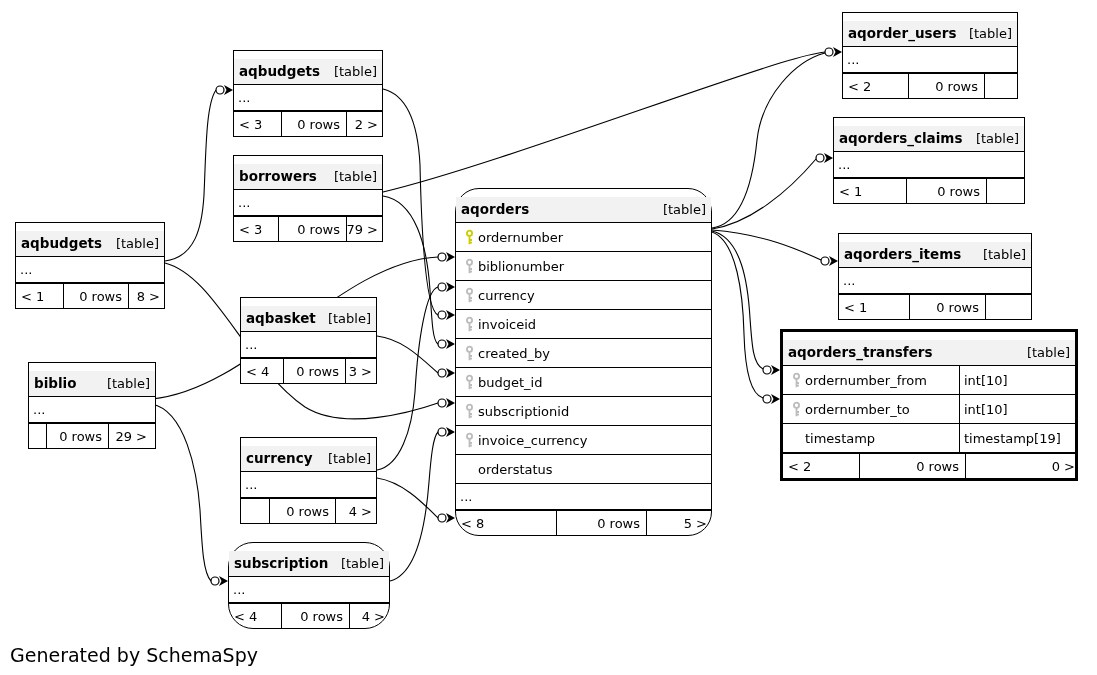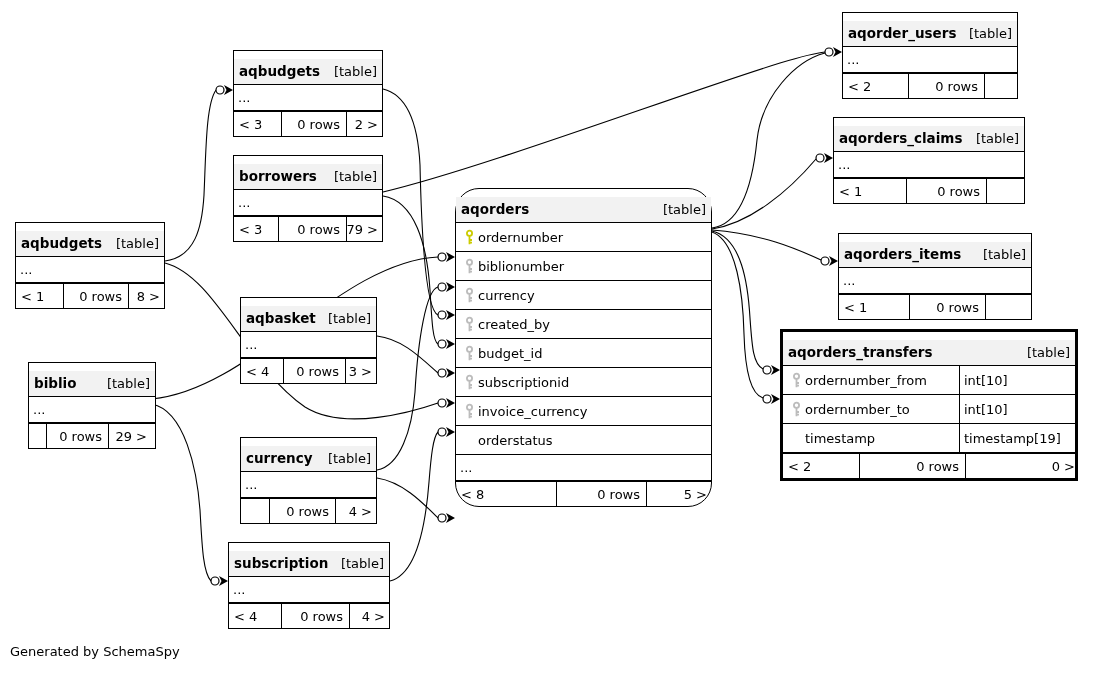--- a/index.html
+++ b/index.html
@@ -19,21 +19,21 @@
   .rspacer{width:22px;flex:0 0 22px;}
   .rlabel{white-space:nowrap;}
   .cell-type{width:116px;flex:0 0 116px;border-left:1px solid var(--border,#000);height:100%;display:flex;align-items:center;padding-left:4px;box-sizing:border-box;white-space:nowrap;}
   .t-footer{display:flex;height:25px;border-top:1px solid var(--border,#000);box-sizing:border-box;}
   .f-cell{box-sizing:border-box;display:flex;align-items:center;height:100%;white-space:nowrap;overflow:hidden;}
   .f-cell + .f-cell{border-left:1px solid var(--border,#000);}
   .f-cell.a-left{justify-content:flex-start;padding-left:5px;}
   .f-cell.a-right{justify-content:flex-end;padding-right:6px;}
   .key.pk{color:var(--pk,#cccc00);}
   .key.fk{color:var(--fk,#bcbcbc);}
-  .generated-note{position:absolute;left:10px;top:644px;font-size:13px;z-index:2;}
+  .generated-note{position:absolute;left:10px;top:644px;font-size:19px;z-index:2;}
   path.rel{fill:none;stroke:var(--line,#000);stroke-width:1.1;}
   .conn-circle{fill:#fff;stroke:var(--line,#000);stroke-width:1.2;}
   .conn-arrow{fill:var(--line,#000);stroke:none;}
 </style>
 </head>
 <body>
 
 <div id="diagram">
   <svg id="rel-layer" width="1097" height="675">
       <path d="M165,261 C195,257 202,228 204,195 C206,150 206,104 216,90" class="rel"></path>
@@ -191,21 +191,21 @@
         </div>
         <div class="t-row dots">
           <span class="rlabel">...</span>
         </div>
         <div class="t-footer">
           <div class="f-cell a-left" style="width: 28px; flex: 0 0 28px;"></div>
           <div class="f-cell a-right" style="width: 66px; flex: 0 0 66px;">0 rows</div>
           <div class="f-cell a-right" style="width: 43px; flex: 0 0 43px;">4 &gt;</div>
         </div>
       </div>
-      <div class="db-table" style="left: 228px; top: 542px; width: 162px;">
+      <div class="db-table" style="left: 228px; top: 542px; width: 162px; border-radius: 25px;">
         <div class="t-header">
           <span class="t-name">subscription</span>
           <span class="t-tag">[table]</span>
         </div>
         <div class="t-row dots">
           <span class="rlabel">...</span>
         </div>
         <div class="t-footer">
           <div class="f-cell a-left" style="width: 52px; flex: 0 0 52px;">&lt; 4</div>
           <div class="f-cell a-right" style="width: 68px; flex: 0 0 68px;">0 rows</div>
@@ -241,20 +241,31 @@
         </div>
         <div class="t-row">
           <div class="cell-name">
             <span class="ricon">
               <svg class="key fk" width="11" height="17" viewBox="0 0 11 17">
                 <circle cx="5.5" cy="4.2" r="2.6" fill="none" stroke="currentColor" stroke-width="1.8"></circle>
                 <path d="M5.5,6.8 L5.5,15.2 M5.5,11 L8,11 M5.5,13.6 L8,13.6" stroke="currentColor" stroke-width="1.8" fill="none"></path>
               </svg>
             </span>
             <span class="rlabel">currency</span>
+          </div>
+        </div>
+        <div class="t-row">
+          <div class="cell-name">
+            <span class="ricon">
+              <svg class="key fk" width="11" height="17" viewBox="0 0 11 17">
+                <circle cx="5.5" cy="4.2" r="2.6" fill="none" stroke="currentColor" stroke-width="1.8"></circle>
+                <path d="M5.5,6.8 L5.5,15.2 M5.5,11 L8,11 M5.5,13.6 L8,13.6" stroke="currentColor" stroke-width="1.8" fill="none"></path>
+              </svg>
+            </span>
+            <span class="rlabel">invoiceid</span>
           </div>
         </div>
         <div class="t-row">
           <div class="cell-name">
             <span class="ricon">
               <svg class="key fk" width="11" height="17" viewBox="0 0 11 17">
                 <circle cx="5.5" cy="4.2" r="2.6" fill="none" stroke="currentColor" stroke-width="1.8"></circle>
                 <path d="M5.5,6.8 L5.5,15.2 M5.5,11 L8,11 M5.5,13.6 L8,13.6" stroke="currentColor" stroke-width="1.8" fill="none"></path>
               </svg>
             </span>

